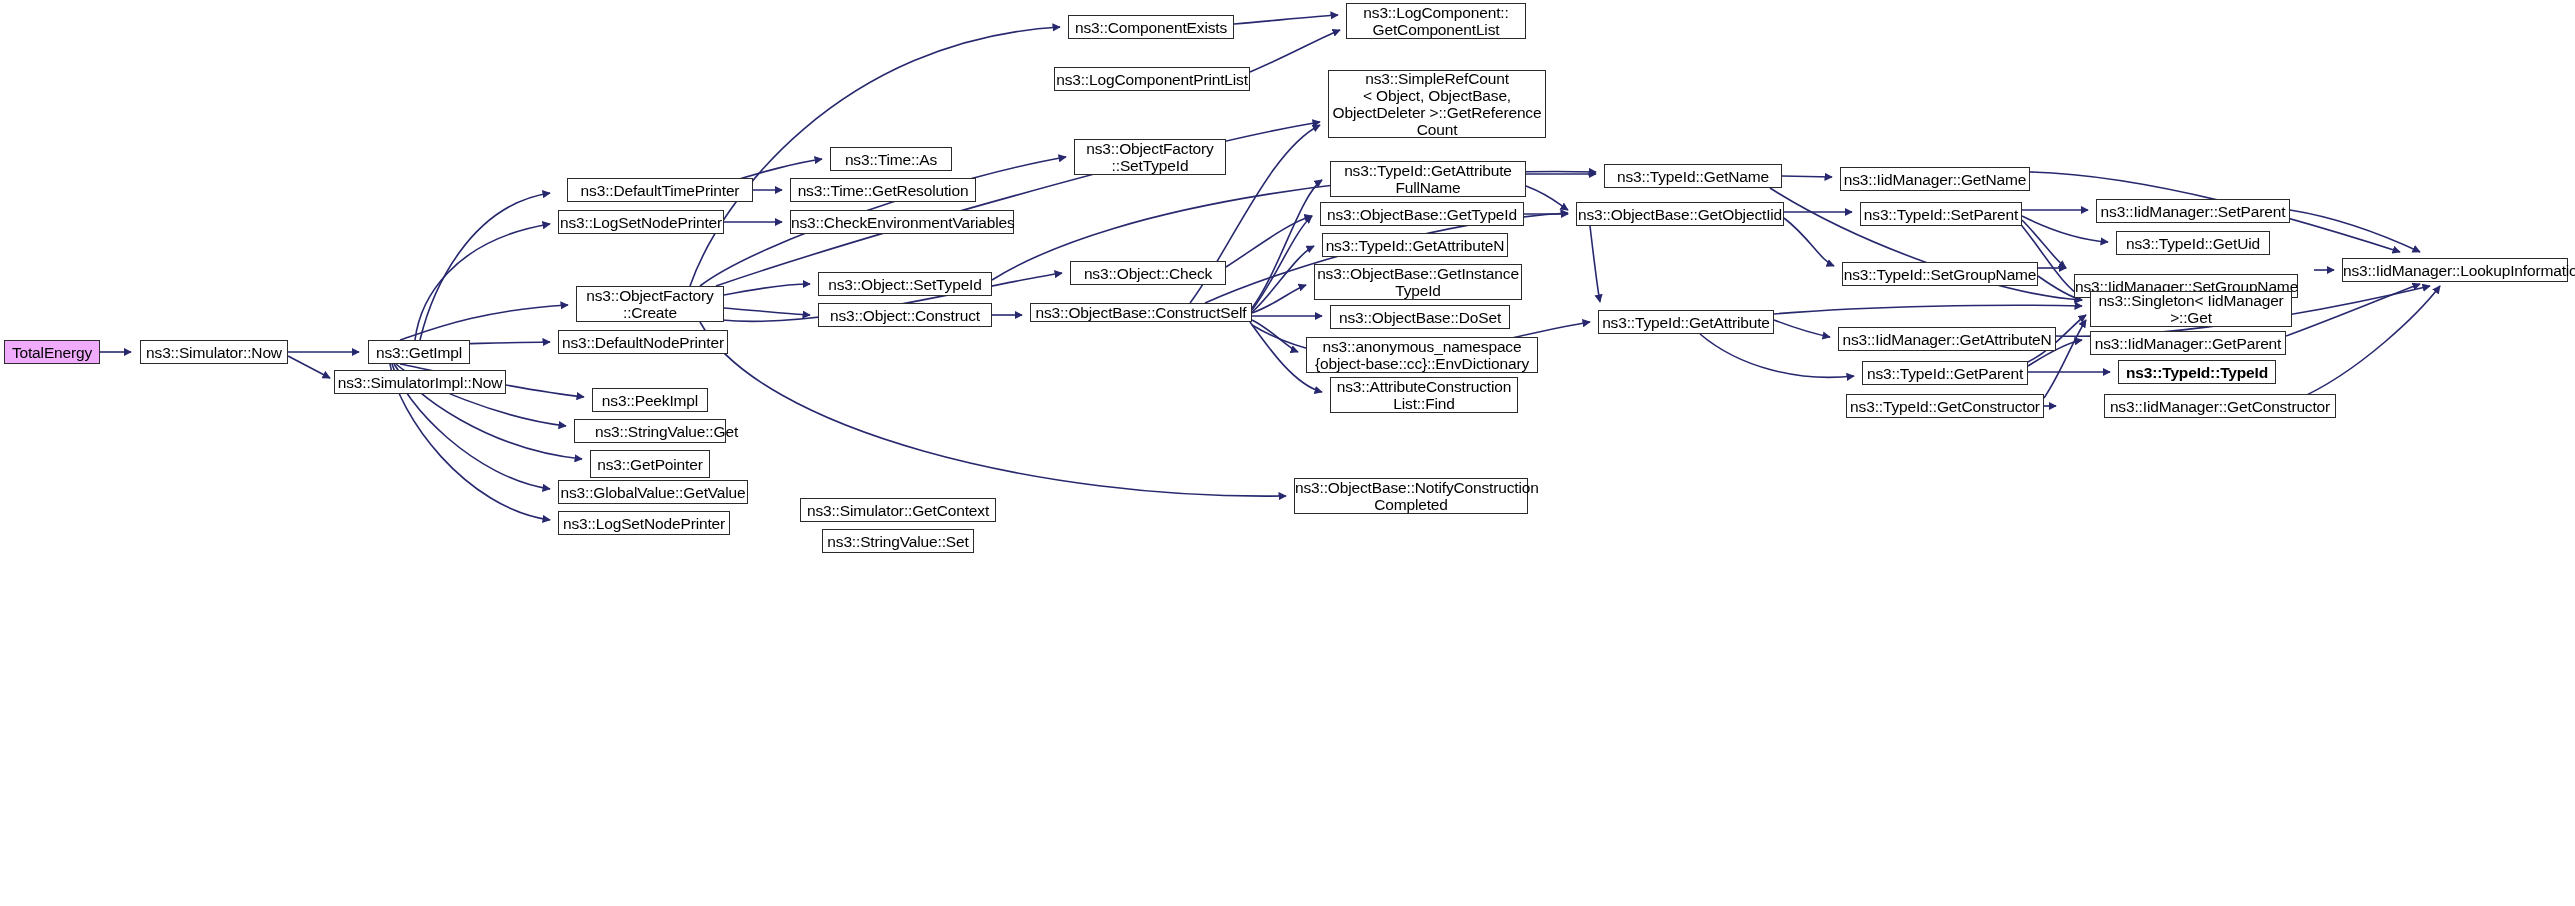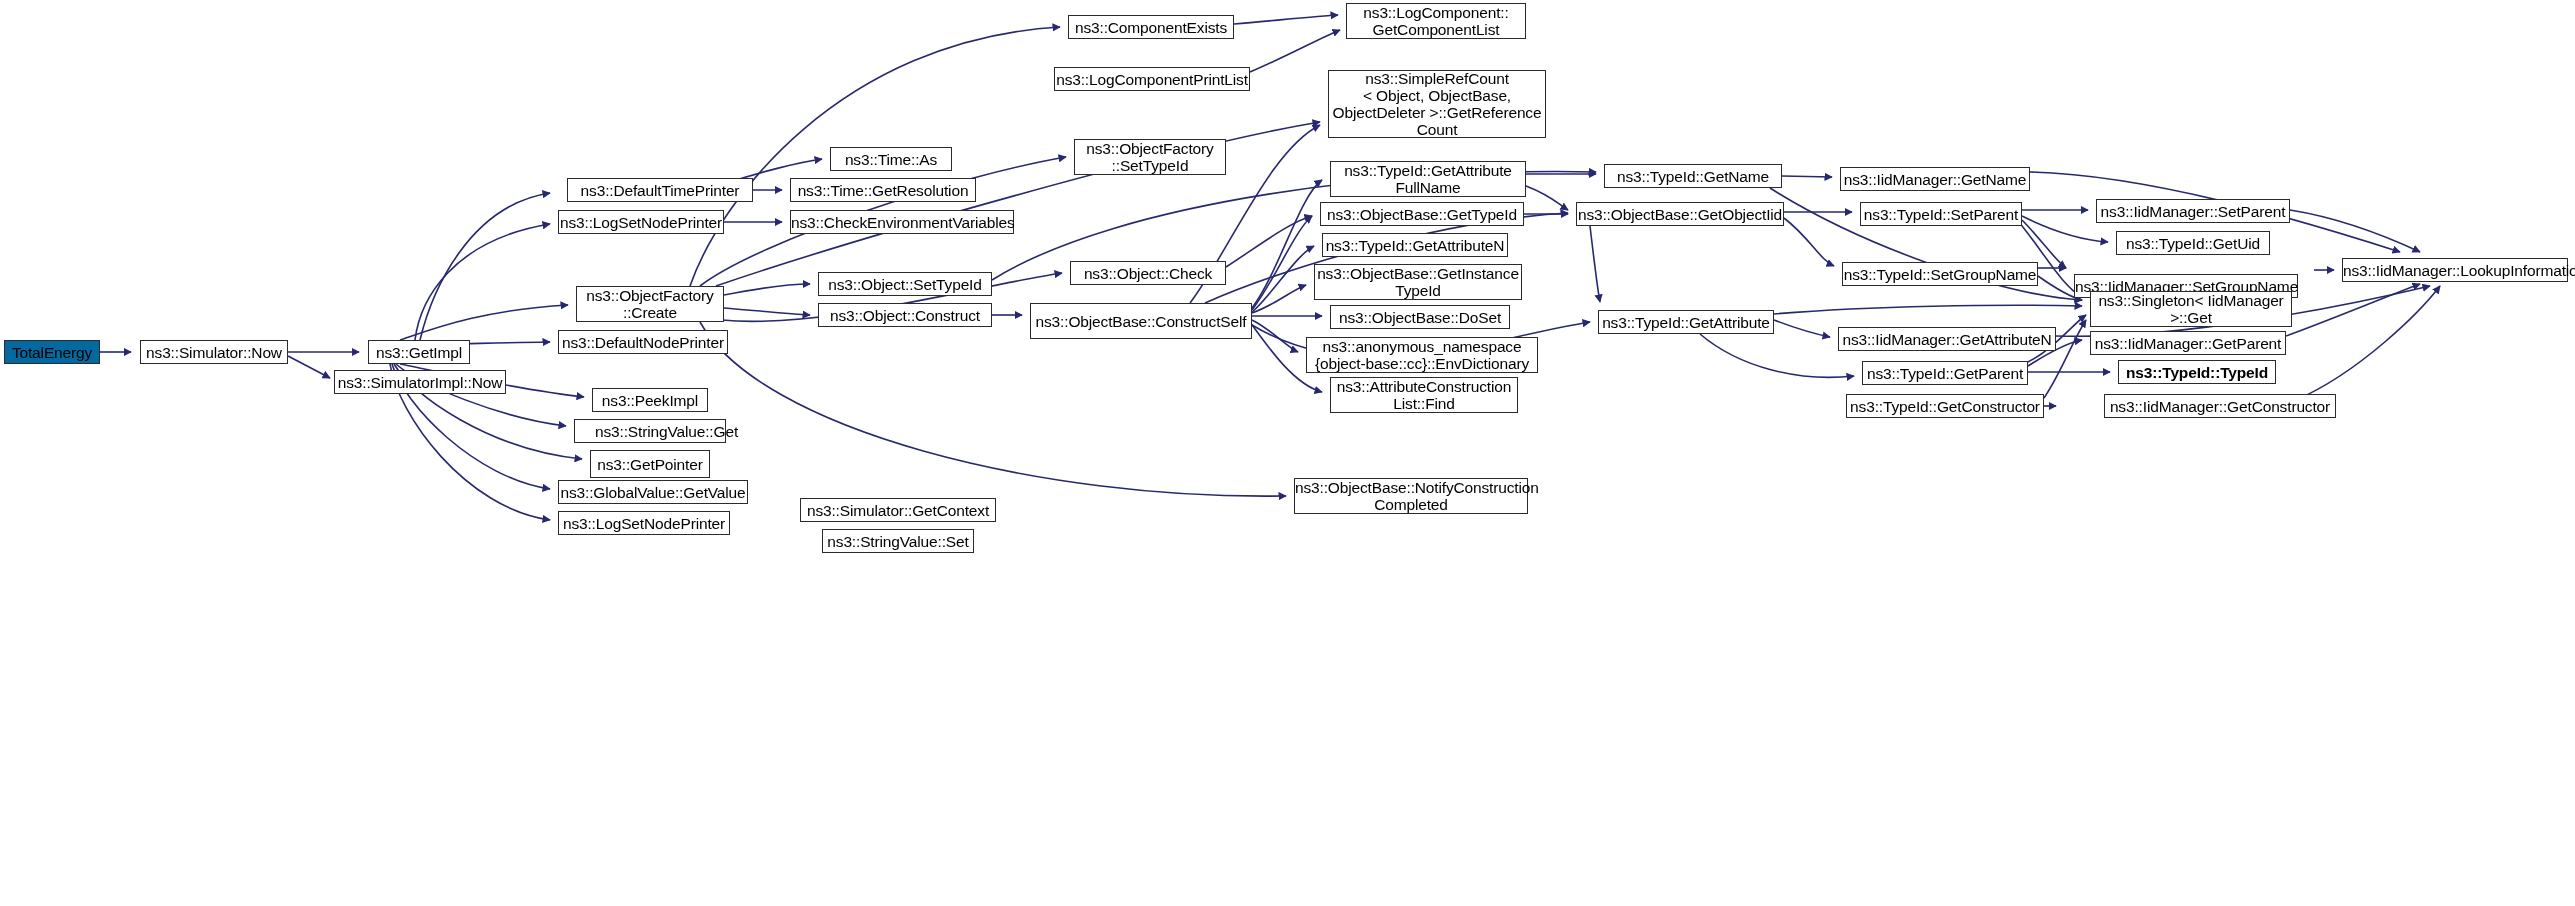--- a/index.html
+++ b/index.html
@@ -33,21 +33,21 @@
     line-height: 17px;
     text-align: center;
     display: flex;
     align-items: center;
     justify-content: center;
     white-space: pre-line;
     letter-spacing: -0.15px;
     z-index: 5;
   }
   .node.root {
-    background: #0369a1;
+    background: #f0abfc;
     border-color: #2b2b2b;
   }
   .node-label {
     display: block;
     width: 100%;
     padding: 0 3px;
     white-space: pre-line;
   }
 </style>
 </head>
@@ -148,21 +148,21 @@
       <div class="node" style="left: 558px; top: 511px; width: 172px; height: 24px;"><span class="node-label">ns3::LogSetNodePrinter</span></div>
       <div class="node" style="left: 818px; top: 272px; width: 174px; height: 24px;"><span class="node-label">ns3::Object::SetTypeId</span></div>
       <div class="node" style="left: 818px; top: 303px; width: 174px; height: 24px;"><span class="node-label">ns3::Object::Construct</span></div>
       <div class="node" style="left: 800px; top: 498px; width: 196px; height: 24px;"><span class="node-label">ns3::Simulator::GetContext</span></div>
       <div class="node" style="left: 822px; top: 529px; width: 152px; height: 24px;"><span class="node-label">ns3::StringValue::Set</span></div>
       <div class="node" style="left: 1068px; top: 15px; width: 166px; height: 24px;"><span class="node-label">ns3::ComponentExists</span></div>
       <div class="node" style="left: 1054px; top: 67px; width: 196px; height: 24px;"><span class="node-label">ns3::LogComponentPrintList</span></div>
       <div class="node" style="left: 1074px; top: 139px; width: 152px; height: 36px;"><span class="node-label">ns3::ObjectFactory
 ::SetTypeId</span></div>
       <div class="node" style="left: 1070px; top: 261px; width: 156px; height: 24px;"><span class="node-label">ns3::Object::Check</span></div>
-      <div class="node" style="left: 1030px; top: 303px; width: 222px; height: 36px;"><span class="node-label">ns3::ObjectBase::ConstructSelf</span></div>
+      <div class="node" style="left: 1030px; top: 303px; width: 222px; height: 19px;"><span class="node-label">ns3::ObjectBase::ConstructSelf</span></div>
       <div class="node" style="left: 1346px; top: 3px; width: 180px; height: 36px;"><span class="node-label">ns3::LogComponent::
 GetComponentList</span></div>
       <div class="node" style="left: 1328px; top: 70px; width: 218px; height: 68px;"><span class="node-label">ns3::SimpleRefCount
 &lt; Object, ObjectBase,
 ObjectDeleter &gt;::GetReference
 Count</span></div>
       <div class="node" style="left: 1330px; top: 161px; width: 196px; height: 36px;"><span class="node-label">ns3::TypeId::GetAttribute
 FullName</span></div>
       <div class="node" style="left: 1320px; top: 202px; width: 204px; height: 24px;"><span class="node-label">ns3::ObjectBase::GetTypeId</span></div>
       <div class="node" style="left: 1322px; top: 233px; width: 186px; height: 24px;"><span class="node-label">ns3::TypeId::GetAttributeN</span></div>

